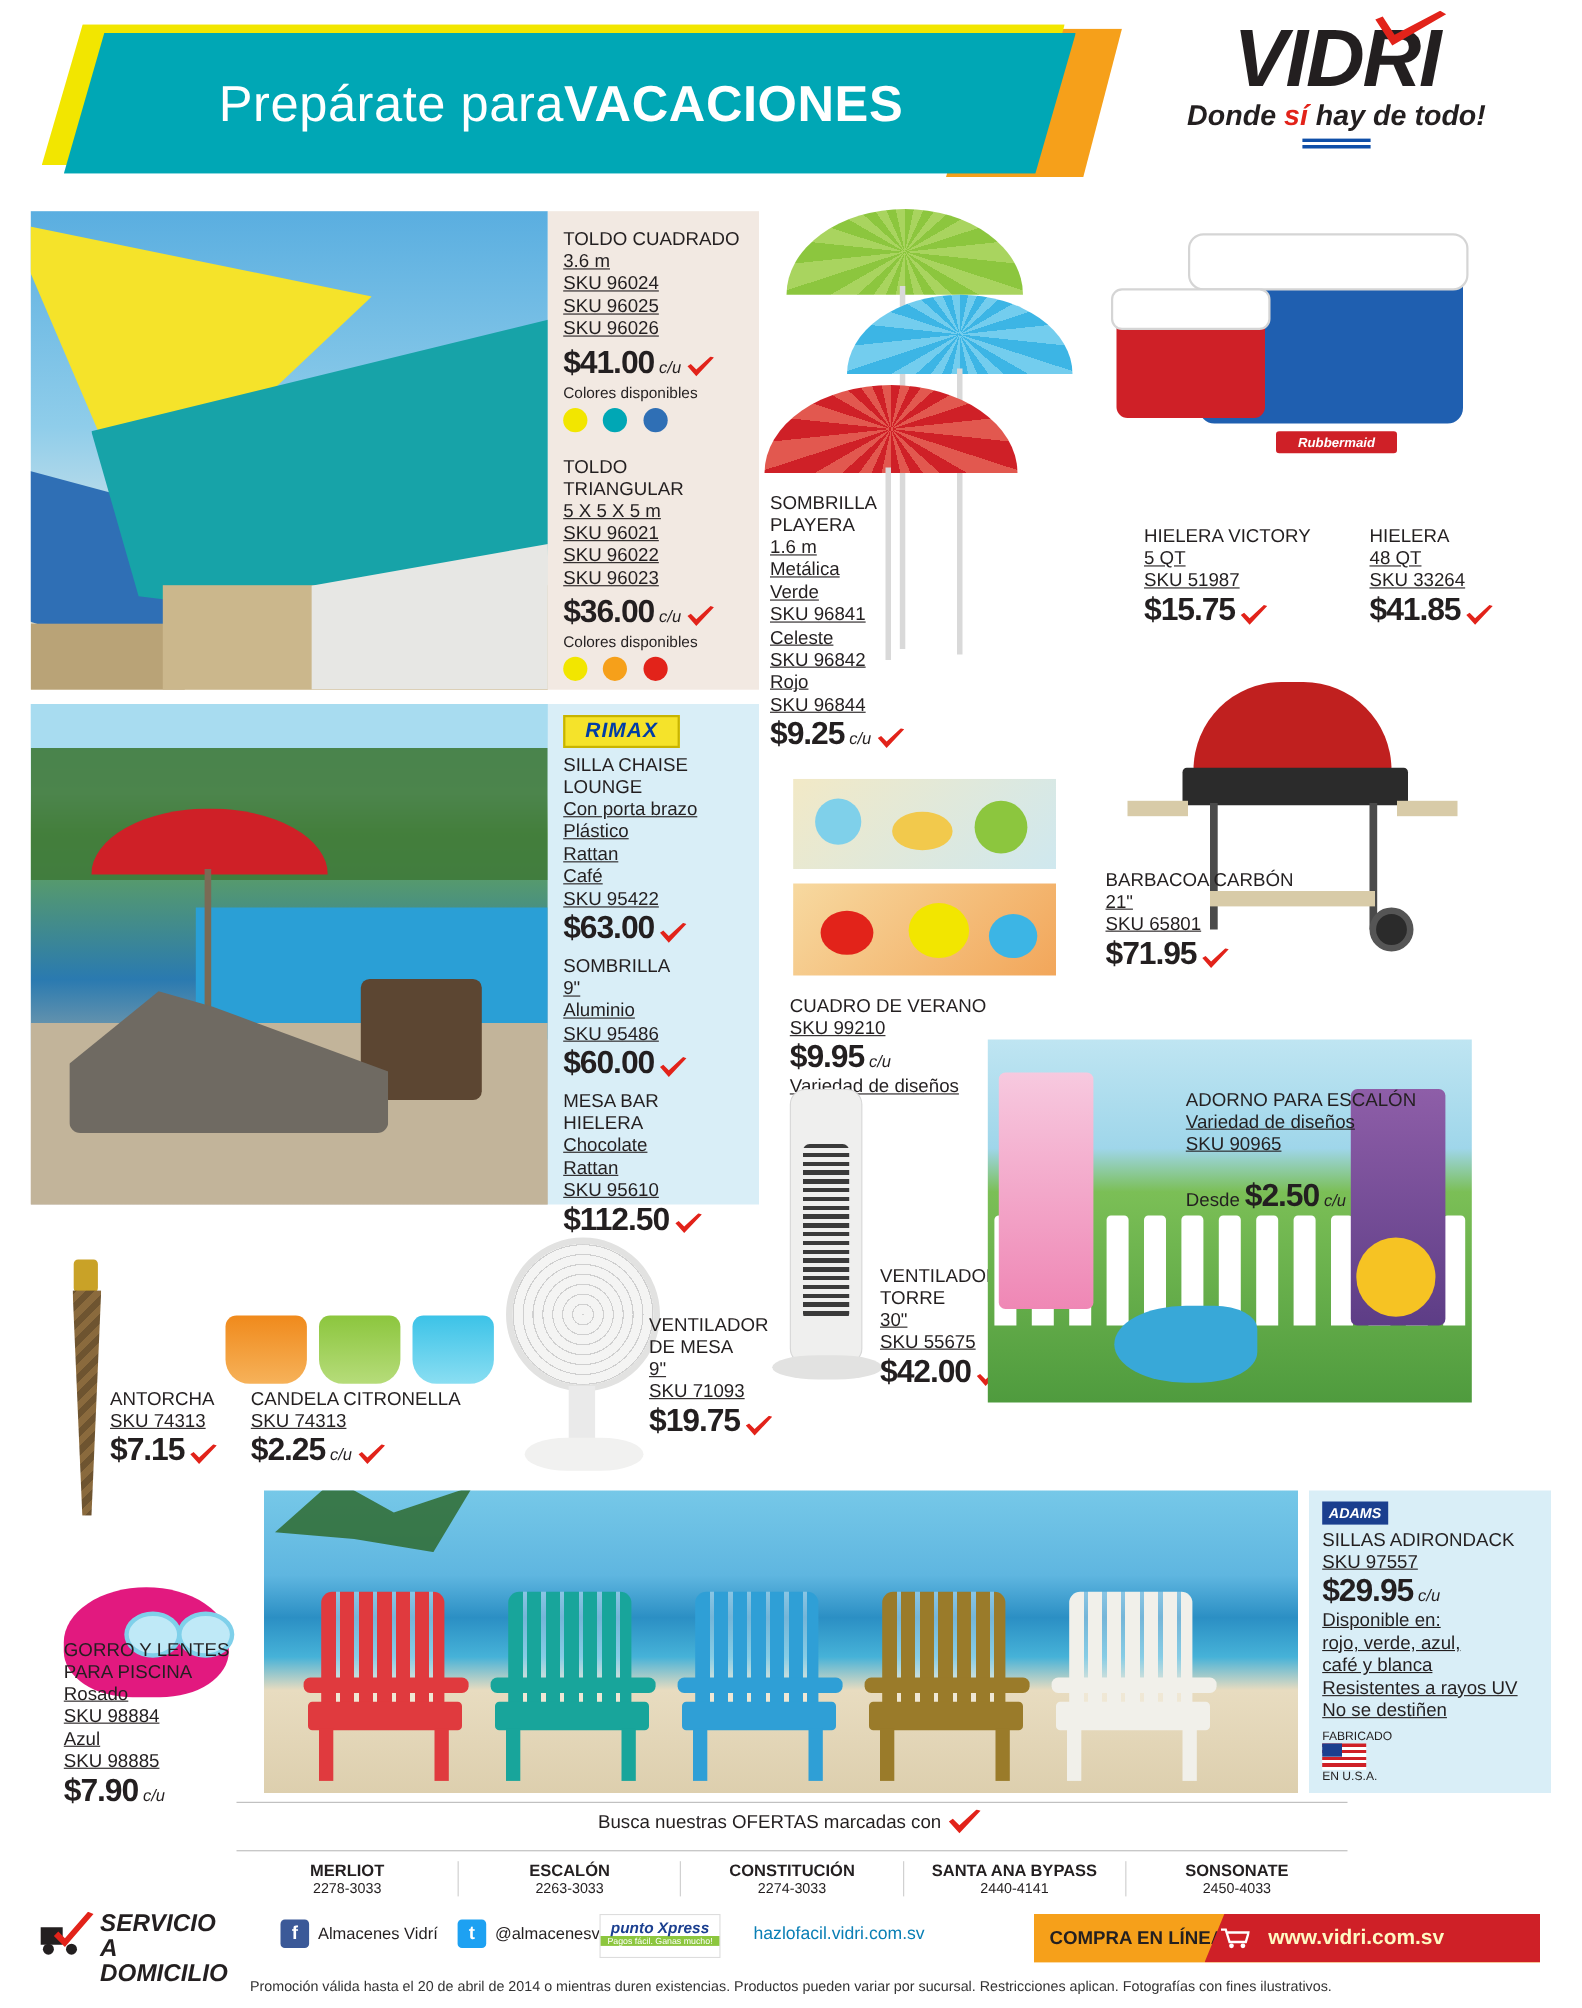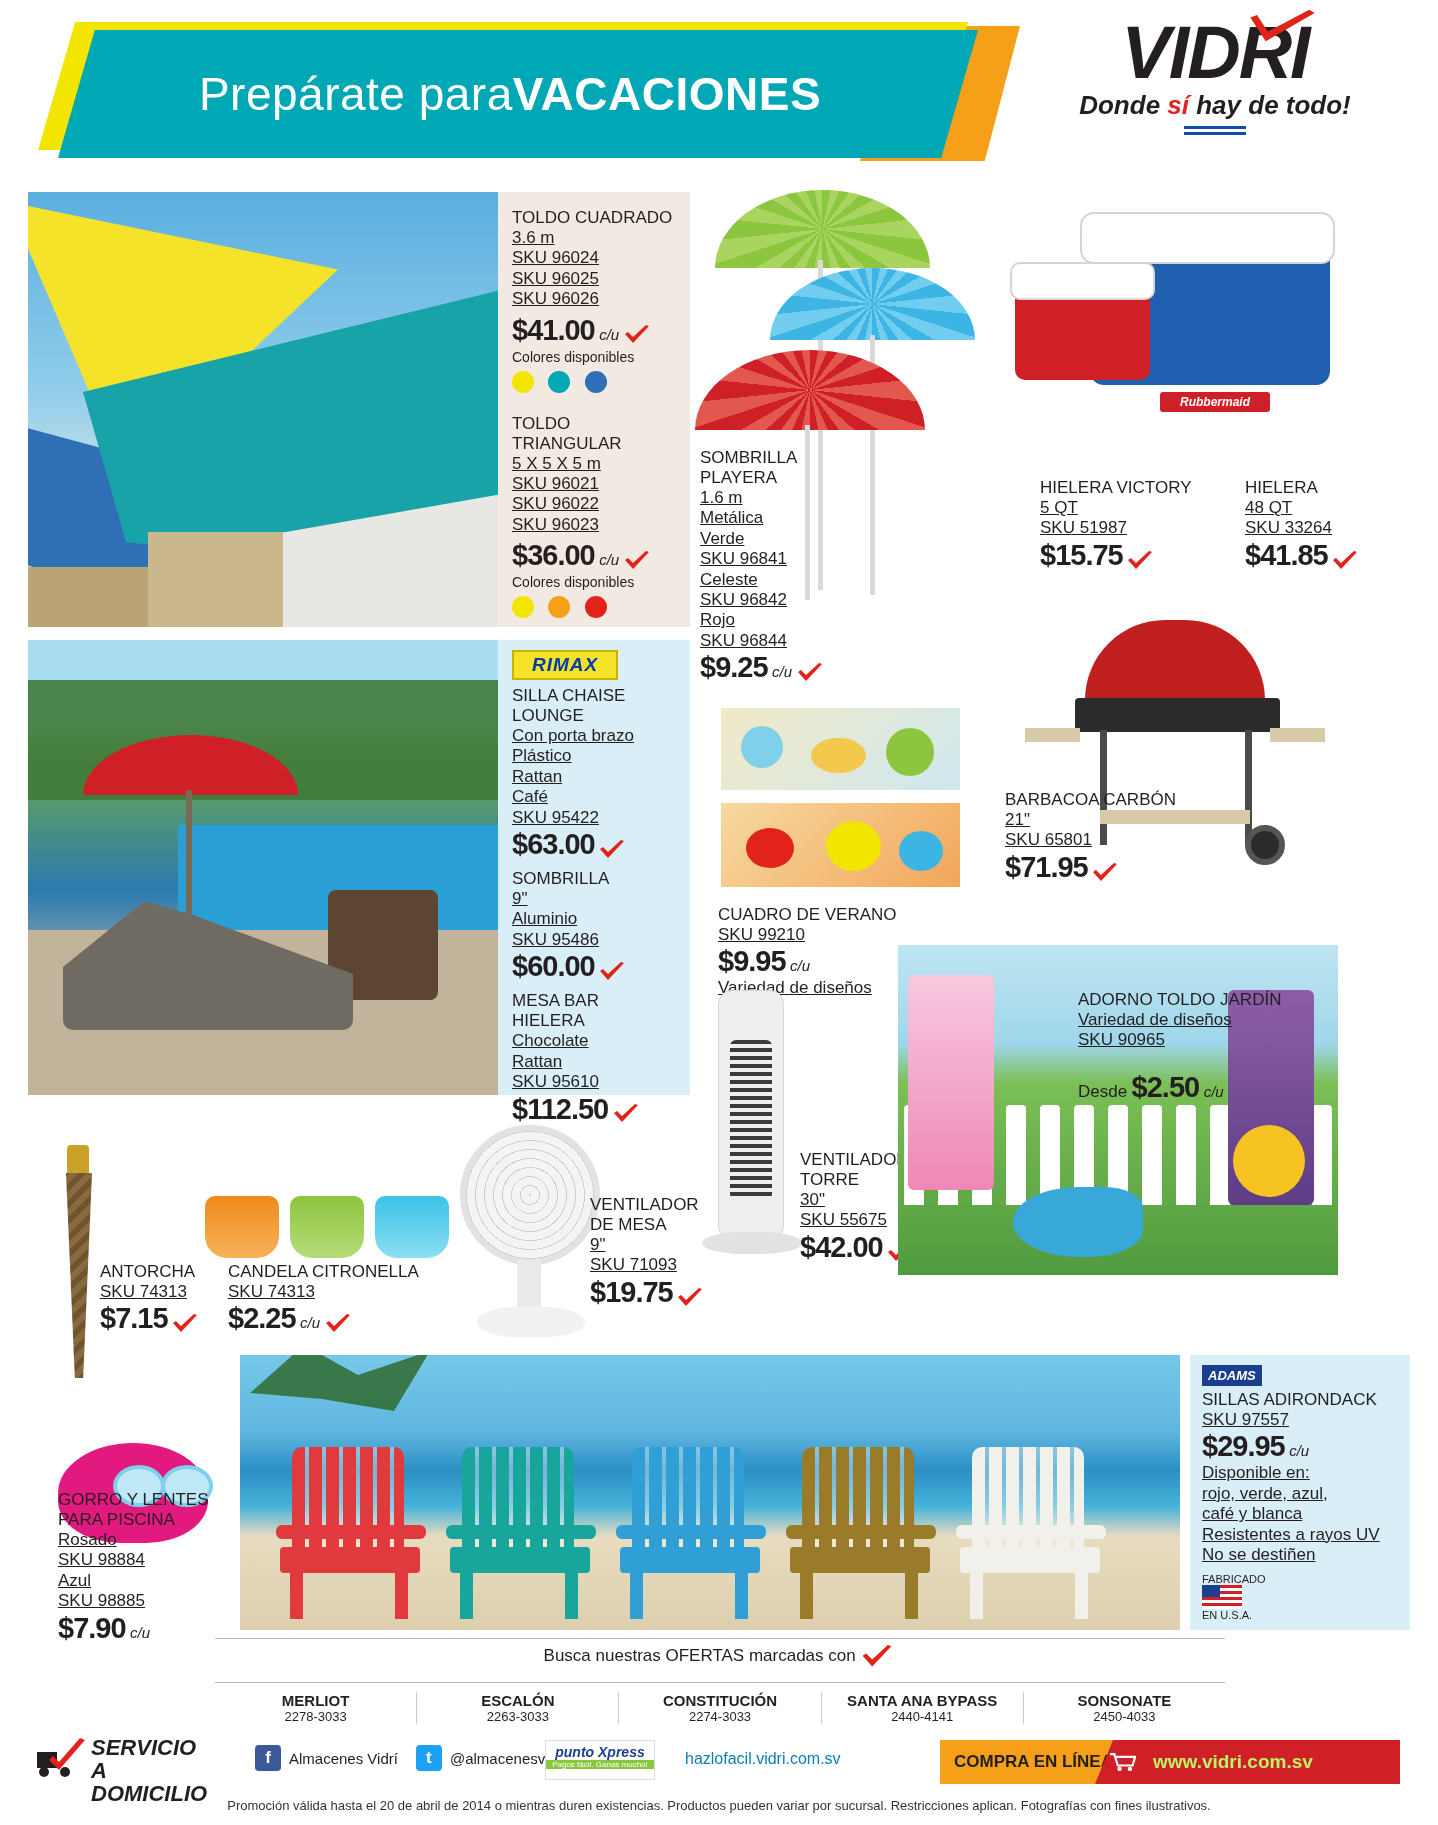--- a/index.html
+++ b/index.html
@@ -265,21 +265,21 @@
   .fb-ico, .tw-ico { width:26px; height:26px; border-radius:4px; color:#fff; font-size:17px; font-weight:bold; text-align:center; line-height:26px;}
   .fb-ico{background:#3b5998;} .tw-ico{background:#1da1f2;}
   .punto { position:absolute; left:545px; top:1740px; width:110px; height:40px; background:#fff; border:1px solid #ddd; text-align:center;}
   .hazlo { position:absolute; left:685px; top:1750px; font-size:16px; color:#0a7fb5;}
   .compra {
     position:absolute; left:940px; top:1740px; width:460px; height:44px;
     background:#f6a01a; display:flex; align-items:center;
   }
   .compra .t { color:#231f20; font-weight:bold; font-size:17px; padding-left:14px; }
   .compra .red { position:absolute; left:155px; top:0; width:305px; height:44px; background:#cf2027;
-    display:flex; align-items:center; padding-left:58px; color:#bef264; font-size:19px; font-weight:bold;
+    display:flex; align-items:center; padding-left:58px; color:#fef9c3; font-size:19px; font-weight:bold;
     clip-path: polygon(18px 0, 100% 0, 100% 100%, 0 100%); }
   .cart { position:absolute; left:175px; top:10px; width:26px; height:20px; }
   .legal { position:absolute; left:0; top:1798px; width:1438px; text-align:center; font-size:13px; color:#333; }
 </style>
 </head>
 <body>
 
 <div class="page">
 
   <div class="header">
@@ -547,21 +547,21 @@
       <div class="picket" style="left:346px;"></div>
       <div class="picket" style="left:380px;"></div>
       <div class="picket" style="left:414px;"></div>
     </div>
     <div class="flagbanner fb1"></div>
     <div class="flagbanner fb2"></div>
     <div class="sunflower"></div>
     <div class="fish"></div>
   </div>
   <div style="position:absolute;left:1078px;top:990px;width:230px;">
-    <div class="lbl">ADORNO TOLDO JARDÍN</div>
+    <div class="lbl">ADORNO PARA ESCALÓN</div>
     <div class="sku">Variedad de diseños</div>
     <div class="sku">SKU 90965</div>
     <div style="white-space:nowrap;margin-top:20px;">
       <span style="font-size:17px;">Desde</span>
       <span class="price">$2.50</span>
       <span class="cu">c/u</span>
     </div>
   </div>
 
   <div class="antorcha">

